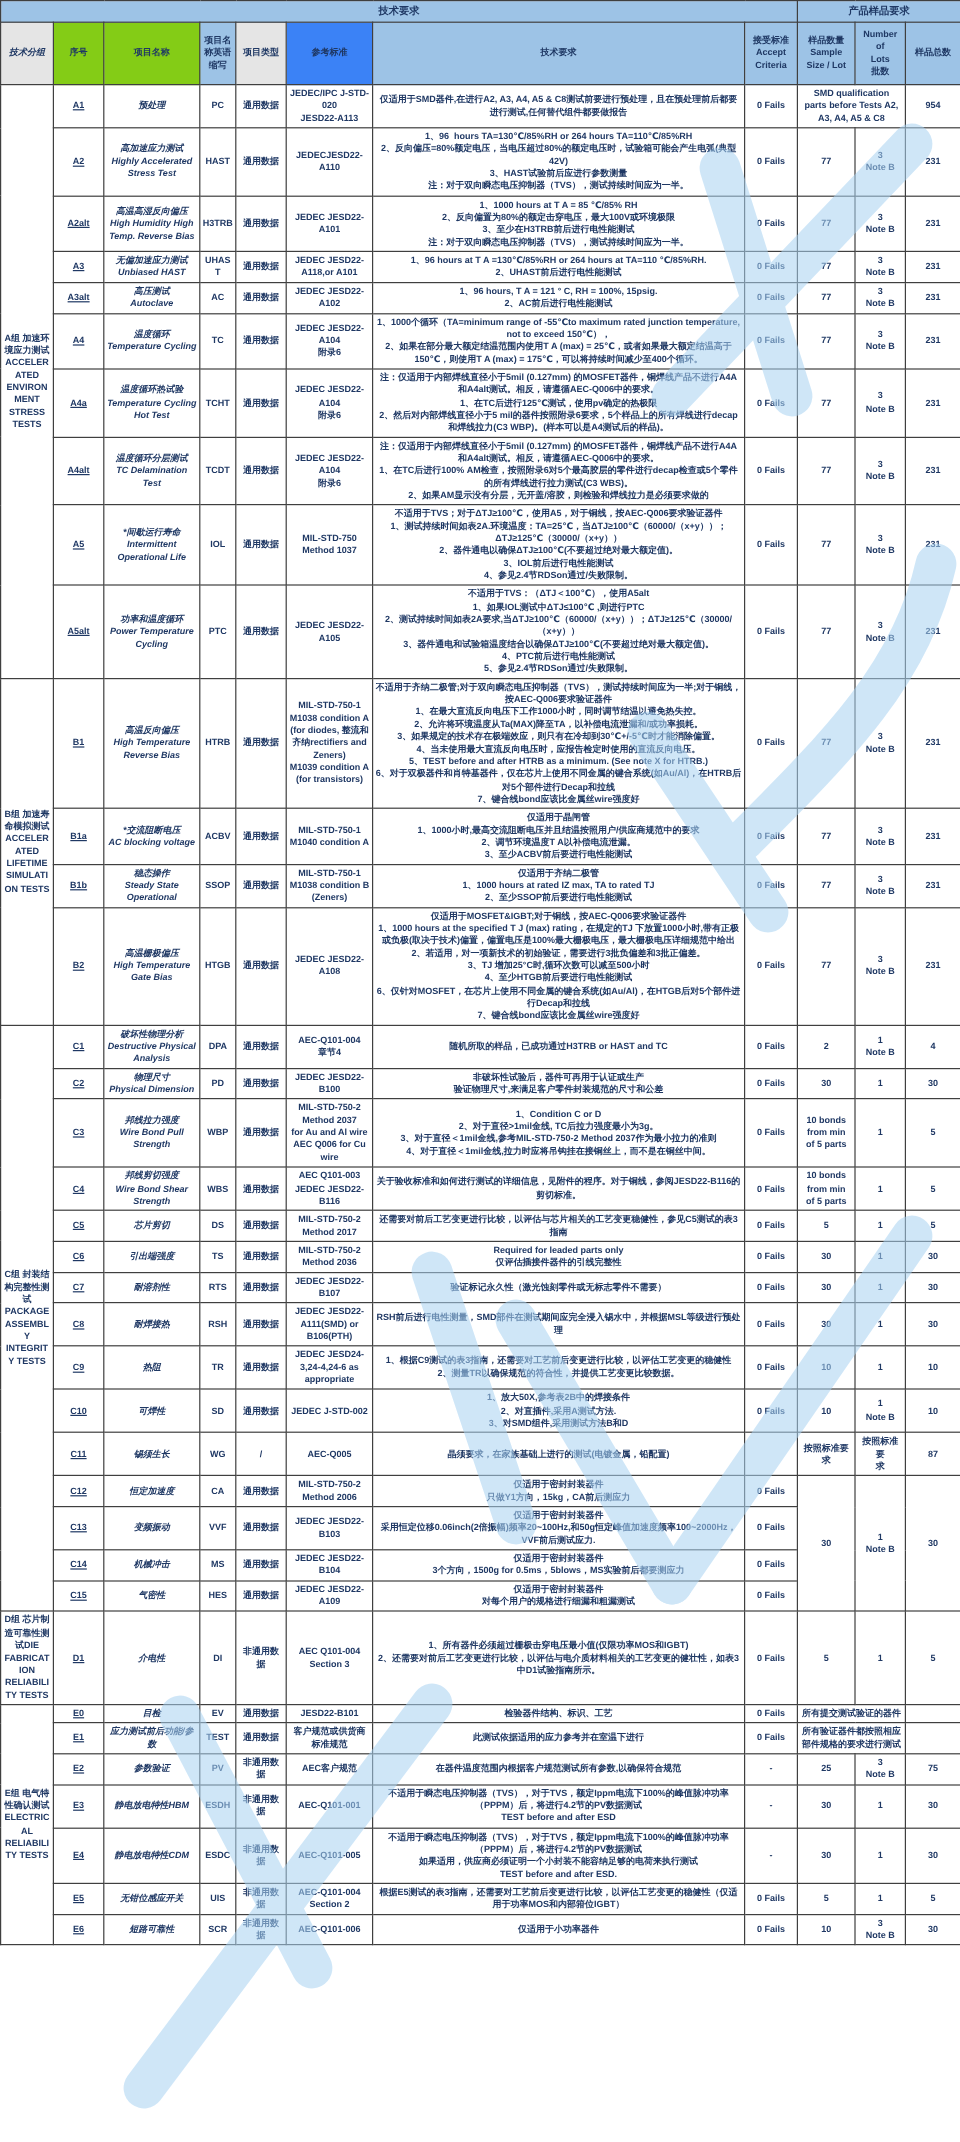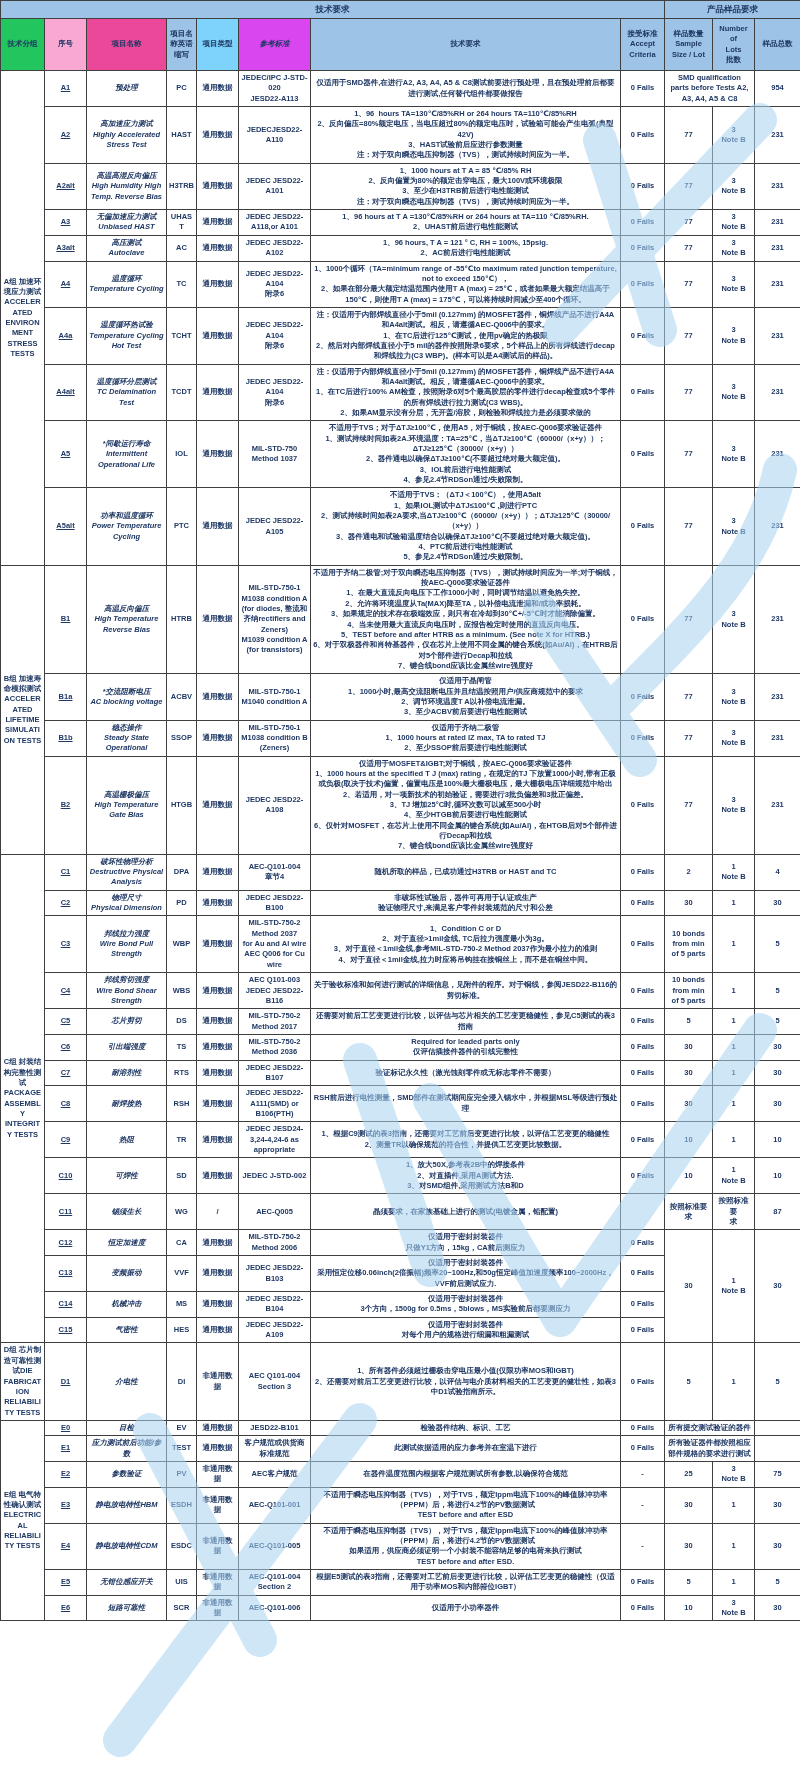--- a/index.html
+++ b/index.html
@@ -80,28 +80,28 @@
       <col style="width:48px">
         <col style="width:42px">
         <col style="width:46px">
     </colgroup>
     <thead>
       <tr class="toprow">
         <th colspan="8" style="background: rgb(157, 195, 230);">技术要求</th>
         <th colspan="3" style="background: rgb(157, 195, 230);">产品样品要求</th>
       </tr>
       <tr class="colrow">
-        <th style="background: #22c55e;">技术分组</th>
-        <th style="background: #f9a8d4;">序号</th>
-        <th style="background: #ec4899;">项目名称</th>
+        <th style="background: #e5e5e5; font-style: italic;">技术分组</th>
+        <th style="background: #84cc16;">序号</th>
+        <th style="background: #84cc16;">项目名称</th>
         <th style="background: rgb(157, 195, 230);">项目名
 称英语
 缩写</th>
-        <th style="background: #7dd3fc;">项目类型</th>
-        <th style="background: #d946ef; font-style: italic;">参考标准</th>
+        <th style="background: #e5e5e5;">项目类型</th>
+        <th style="background: #3b82f6;">参考标准</th>
         <th style="background: rgb(157, 195, 230);">技术要求</th>
         <th style="background: rgb(157, 195, 230);">接受标准
 Accept
 Criteria</th>
         <th style="background: rgb(157, 195, 230); margin-left: 48px;">样品数量
 Sample
 Size / Lot</th>
         <th style="background: rgb(157, 195, 230);">Number of
 Lots
 批数</th>

